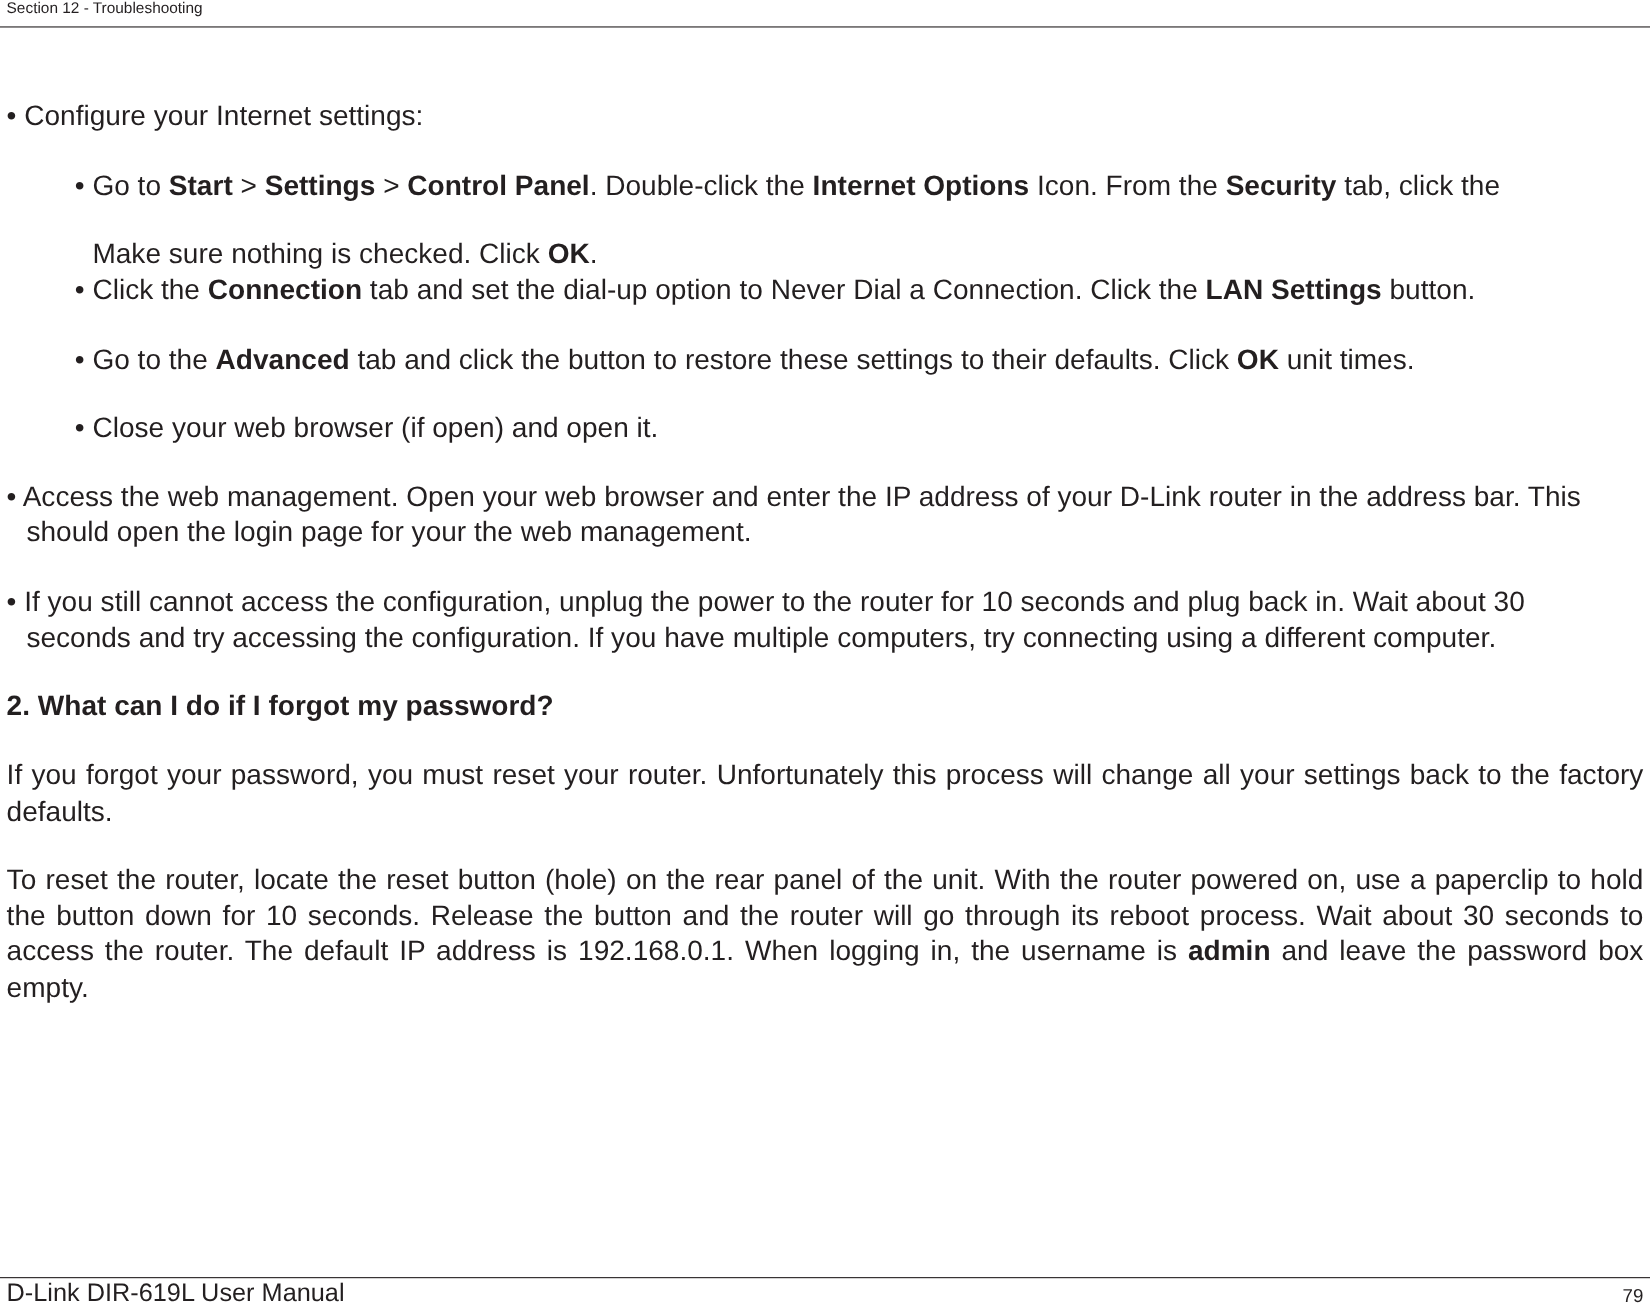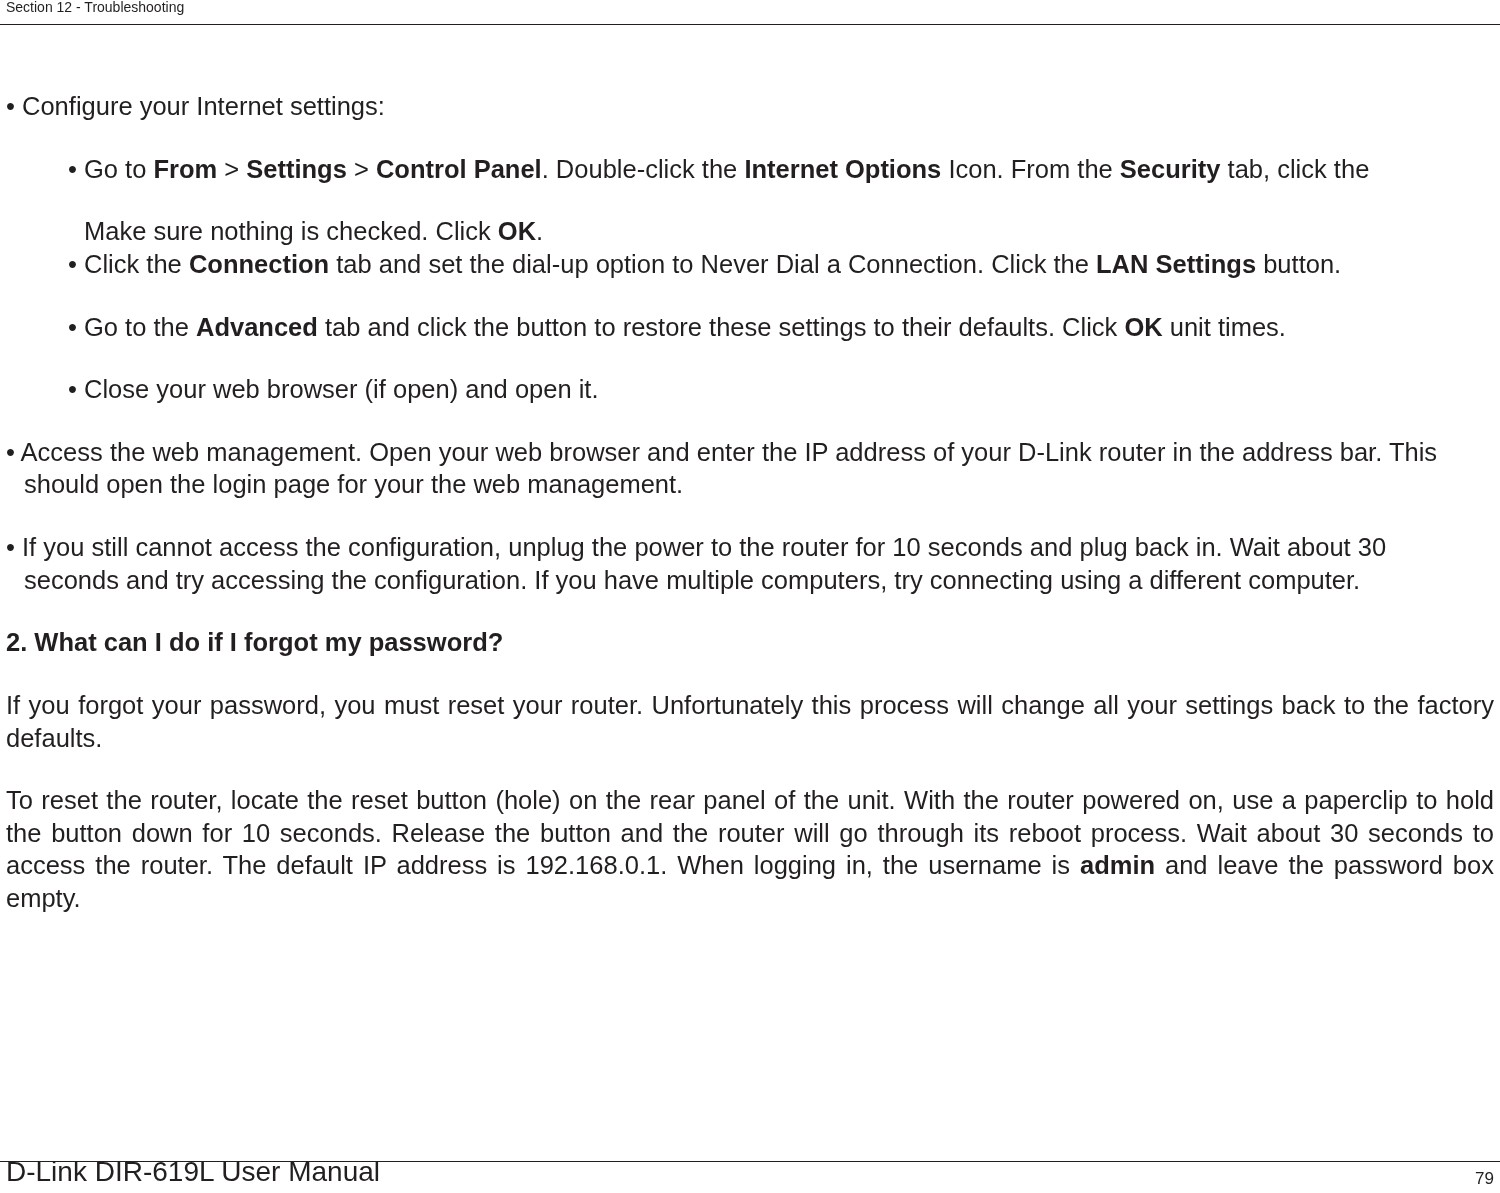--- a/index.html
+++ b/index.html
@@ -61,21 +61,21 @@
     bottom: 31px;
     left: 0;
     width: 1500px;
     height: 0;
     border-top: 1.5px solid #231f20;
   }
   .footer-left {
     position: absolute;
     bottom: 3px;
     left: 6px;
-    font-size: 28px;
+    font-size: 23px;
     color: #231f20;
   }
   .footer-right {
     position: absolute;
     bottom: 3px;
     right: 6px;
     font-size: 17px;
     color: #231f20;
   }
 </style>
@@ -87,21 +87,21 @@
   <div class="header">Section 12 - Troubleshooting</div>
   <div class="rule-top"></div>
 
   <div class="wrap">
 
     <p class="p b1">• Configure your Internet settings:</p>
 
     <div class="gap-s"></div>
 
     <p class="p b2">
-      <span>• Go to </span><span class="bold">From</span><span> &gt; </span><span class="bold">Settings</span><span> &gt; </span><span class="bold">Control Panel</span><span>. Double-click the </span><span class="bold">Internet Options</span><span> Icon. From the </span><span class="bold">Security</span><span> tab, click the </span>
+      <span>• Go to </span><span class="bold">Start</span><span> &gt; </span><span class="bold">Settings</span><span> &gt; </span><span class="bold">Control Panel</span><span>. Double-click the </span><span class="bold">Internet Options</span><span> Icon. From the </span><span class="bold">Security</span><span> tab, click the </span>
     </p>
 
     <div class="gap-s"></div>
 
     <p class="p b2-cont">
       <span>Make sure nothing is checked. Click </span><span class="bold">OK</span><span>.</span>
     </p>
     <p class="p b2">
       <span>• Click the </span><span class="bold">Connection</span><span> tab and set the dial-up option to Never Dial a Connection. Click the </span><span class="bold">LAN Settings</span><span> button. </span>
     </p>

